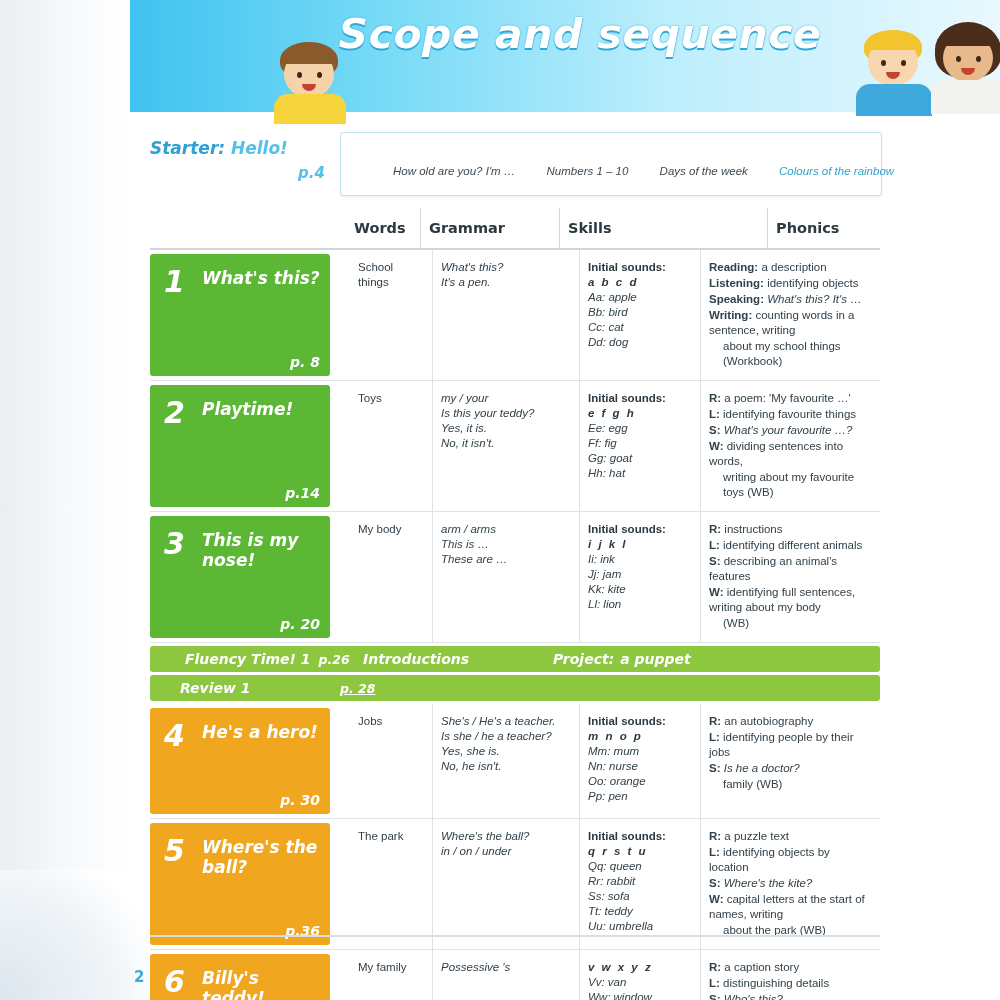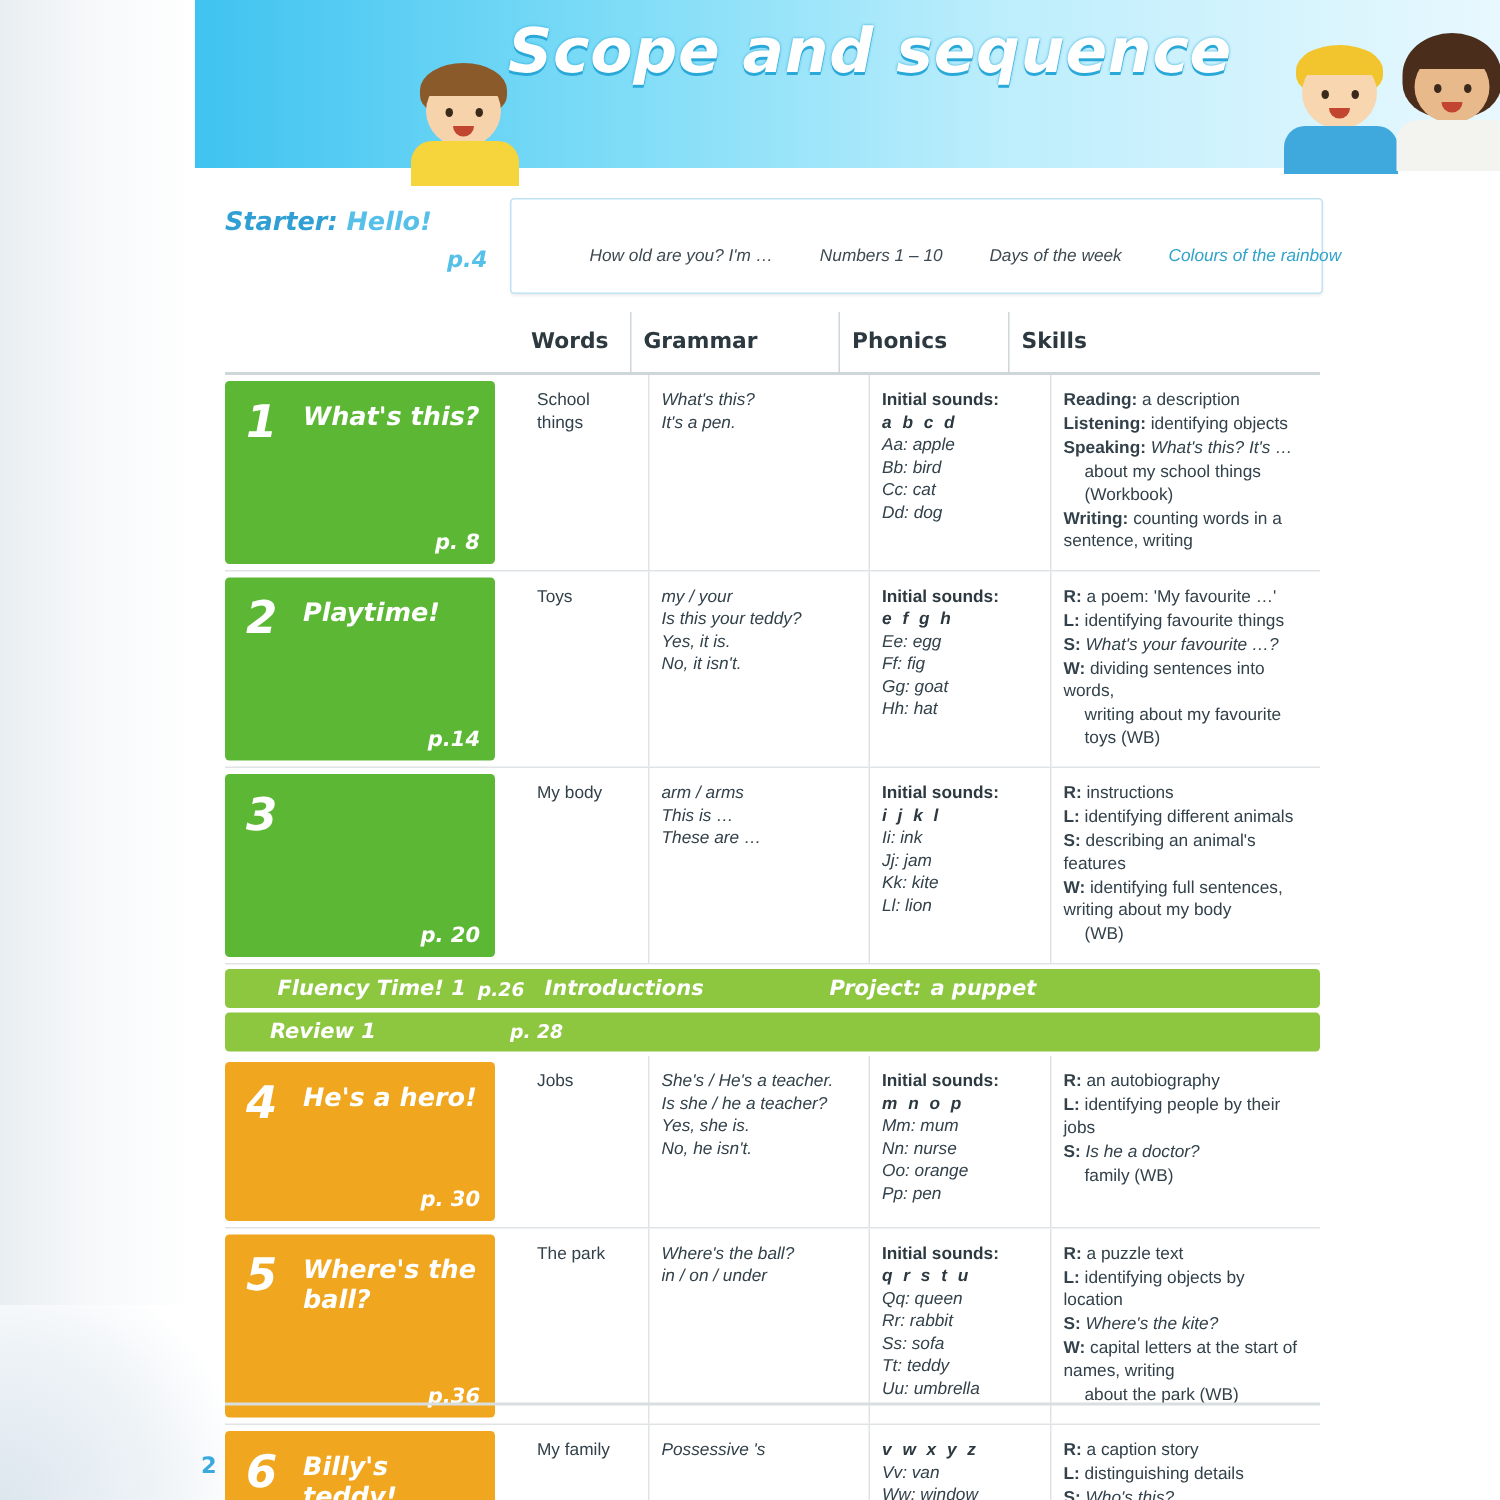--- a/index.html
+++ b/index.html
@@ -163,21 +163,21 @@
   .bar.green2{background:#8dc63f;}
   .bar .t{
     font-family:"DejaVu Sans",sans-serif;font-weight:bold;font-size:14px;font-style:italic;
   }
   .bar .p{font-family:"DejaVu Sans",sans-serif;font-weight:bold;font-size:12.5px;font-style:italic;}
   .seg1{width:180px;flex:0 0 180px;display:flex;align-items:center;padding-left:12px;box-sizing:border-box;}
   .seg2{width:150px;flex:0 0 150px;padding-left:10px;box-sizing:border-box;}
   .seg3{flex:1 1 auto;padding-left:50px;box-sizing:border-box;}
   .rev{height:26px;}
   .rev .seg1{width:180px;padding-left:30px;}
-  .rev .seg2{width:150px;}
+  .rev .seg2{width:150px;text-decoration:underline;}
 
   .footer-line{position:absolute;left:150px;top:935px;width:730px;height:2px;background:#d9dee1;}
   .page-num{
     position:absolute;left:134px;top:968px;
     font-family:"DejaVu Sans",sans-serif;font-weight:bold;font-size:15px;color:#3aa9dd;
   }
 </style>
 </head>
 <body>
 
@@ -234,22 +234,22 @@
       </div>
     </div>
   </div>
 
   <div class="table">
 
     <div class="row hdr">
       <div class="cell c-unit"></div>
       <div class="cell c-words">Words</div>
       <div class="cell c-gram">Grammar</div>
+      <div class="cell c-skills">Skills</div>
       <div class="cell c-phon">Phonics</div>
-      <div class="cell c-skills">Skills</div>
     </div>
 
     <div id="rows-container">
         <div class="row unitrow green" style="min-height:114px">
           <div class="c-unit">
             <div class="unit-num">1</div>
             <div class="unit-title">What's this?</div>
             <div class="unit-page">p. 8</div>
           </div>
           <div class="c-words">School things</div>
@@ -262,22 +262,22 @@
             <div class="phon-letters">a b c d</div>
             <div class="phon-line">Aa: apple</div>
             <div class="phon-line">Bb: bird</div>
             <div class="phon-line">Cc: cat</div>
             <div class="phon-line">Dd: dog</div>
           </div>
           <div class="c-skills">
             <div class="skill-line"><span class="k">Reading:</span><span class=""> a description</span></div>
             <div class="skill-line"><span class="k">Listening:</span><span class=""> identifying objects</span></div>
             <div class="skill-line"><span class="k">Speaking:</span><span class="it"> What's this? It's …</span></div>
+            <div class="skill-line"><span class="k">Writing:</span><span class=""> counting words in a sentence, writing</span></div>
             <div class="skill-line skill-ind"><span class="">about my school things (Workbook)</span></div>
-            <div class="skill-line"><span class="k">Writing:</span><span class=""> counting words in a sentence, writing</span></div>
           </div>
         </div>
         <div class="row unitrow green" style="min-height:114px">
           <div class="c-unit">
             <div class="unit-num">2</div>
             <div class="unit-title">Playtime!</div>
             <div class="unit-page">p.14</div>
           </div>
           <div class="c-words">Toys</div>
           <div class="c-gram">
@@ -298,20 +298,21 @@
             <div class="skill-line"><span class="k">R:</span><span class=""> a poem: 'My favourite …'</span></div>
             <div class="skill-line"><span class="k">L:</span><span class=""> identifying favourite things</span></div>
             <div class="skill-line"><span class="k">S:</span><span class="it"> What's your favourite …?</span></div>
             <div class="skill-line"><span class="k">W:</span><span class=""> dividing sentences into words,</span></div>
             <div class="skill-line skill-ind"><span class="">writing about my favourite toys (WB)</span></div>
           </div>
         </div>
         <div class="row unitrow green" style="min-height:114px">
           <div class="c-unit">
             <div class="unit-num">3</div>
+            <div class="unit-title">This is my nose!</div>
             <div class="unit-page">p. 20</div>
           </div>
           <div class="c-words">My body</div>
           <div class="c-gram">
             <div>arm / arms</div>
             <div>This is …</div>
             <div>These are …</div>
           </div>
           <div class="c-phon">
             <div class="phon-title">Initial sounds:</div>

